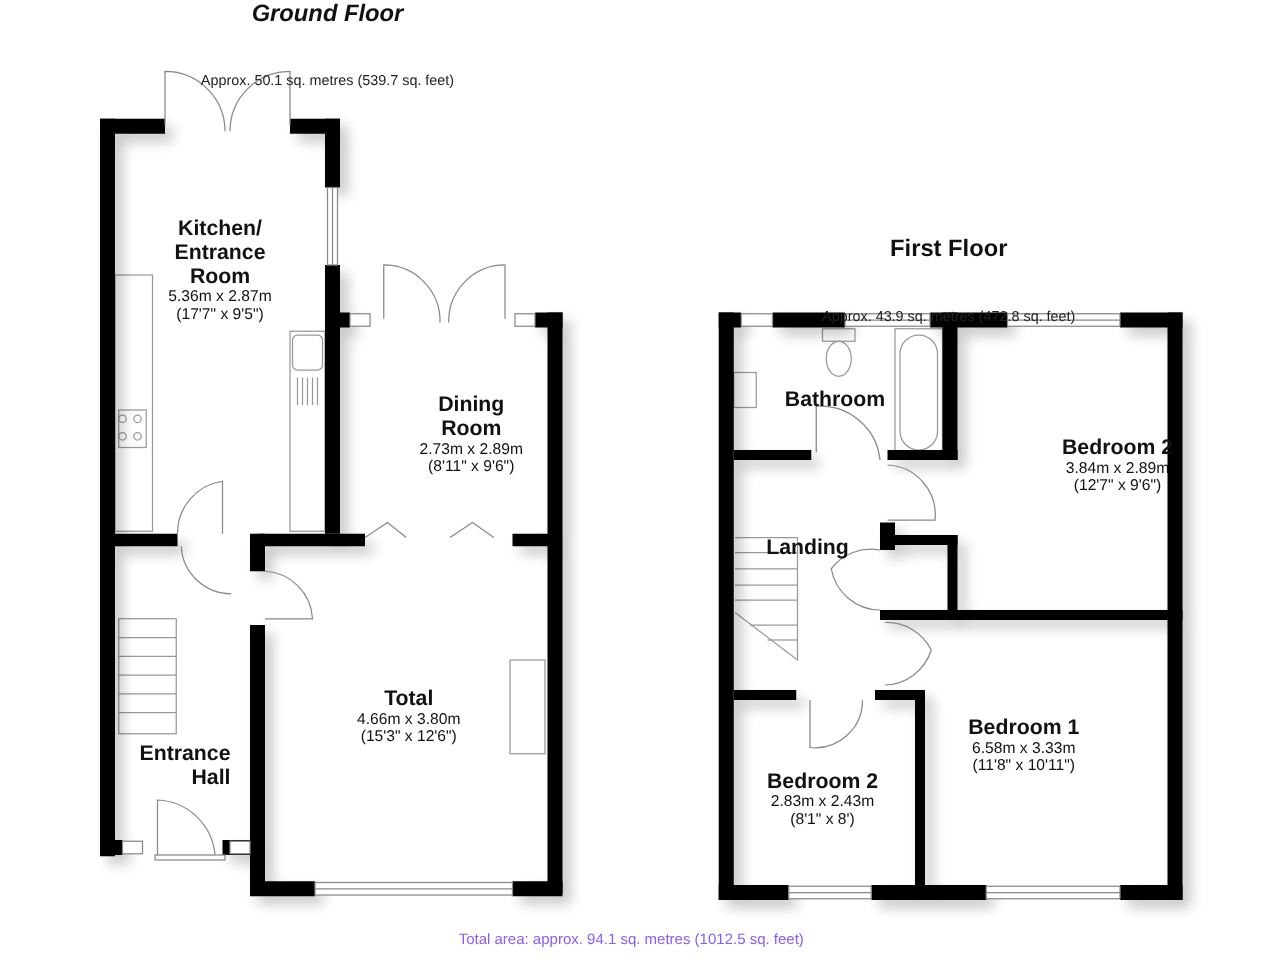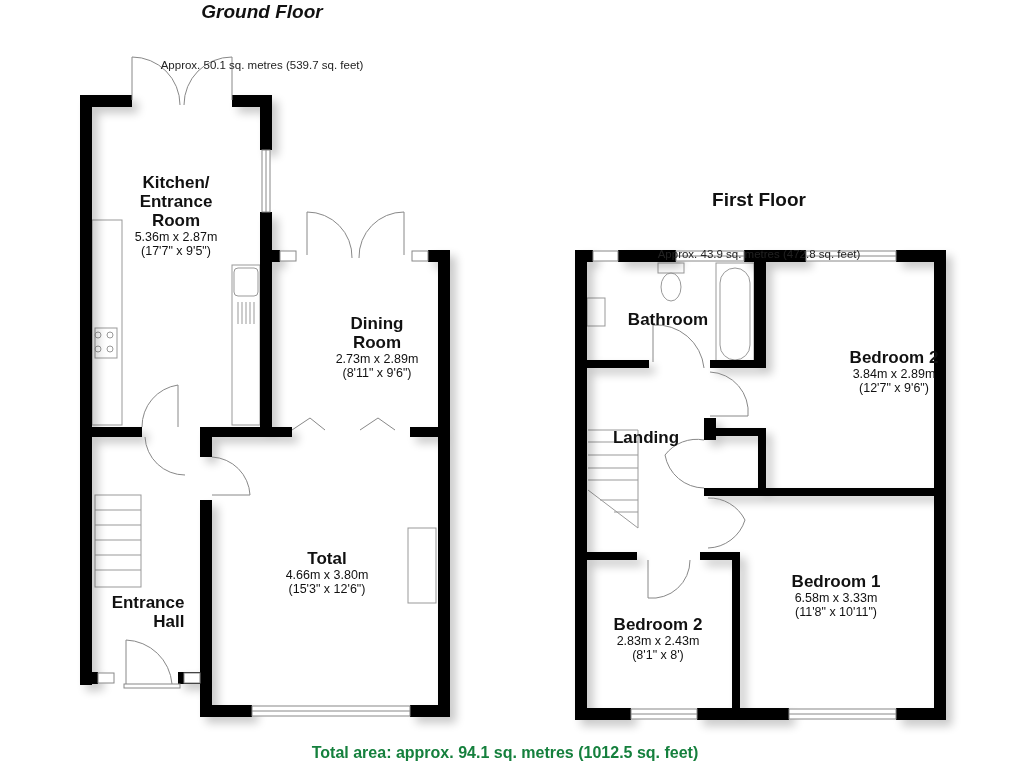--- a/index.html
+++ b/index.html
@@ -3,21 +3,21 @@
 <meta charset="utf-8">
 <style>
   html, body { margin:0; padding:0; background:#ffffff; }
   body { width:1024px; height:768px; position:relative; overflow:hidden; font-family:"Liberation Sans", sans-serif; color:#111; }
   #plan { position:absolute; left:0; top:0; width:1024px; height:768px; }
   .floor-title { position:absolute; font-weight:bold; font-size:19px; text-align:center; white-space:nowrap; transform:translateX(-50%); }
   .floor-sub { position:absolute; font-size:11.5px; text-align:right; white-space:nowrap; transform:translateX(-50%); color:#222;margin-top:36px; }
   .room { position:absolute; text-align:center; transform:translateX(-50%); white-space:nowrap; line-height:1.12; }
   .room .name { font-weight:bold; font-size:17px; display:block; }
   .room .metric, .room .imperial { font-size:12.5px; display:block; }
-  .total { position:absolute; left:505px; top:744px; transform:translateX(-50%); font-size:16px; white-space:nowrap; color:#15803d;font-weight:bold; }
+  .total { position:absolute; left:505px; top:744px; transform:translateX(-50%); font-size:12px; white-space:nowrap; color:#8b5cf6; }
 </style>
 </head>
 <body>
 
 <svg id="plan" viewBox="0 0 1024 768" xmlns="http://www.w3.org/2000/svg">
   <defs>
     <filter id="shadow" x="-10%" y="-10%" width="130%" height="130%">
       <feGaussianBlur in="SourceAlpha" stdDeviation="5"></feGaussianBlur>
       <feOffset dx="6" dy="6" result="b"></feOffset>
       <feComponentTransfer>
@@ -216,21 +216,21 @@
 <div class="room" style="left:646px; top:388px;margin-top:40px;">
   <span class="name">Landing</span>
 </div>
 
 <div class="room" style="left:850px; top:348px;margin-left:44px;">
   <span class="name">Bedroom 2</span>
   <span class="metric">3.84m x 2.89m</span>
   <span class="imperial">(12'7" x 9'6")</span>
 </div>
 
-<div class="room" style="left:836px; top:572px;">
+<div class="room" style="left:819px; top:572px;">
   <span class="name">Bedroom 1</span>
   <span class="metric">6.58m x 3.33m</span>
   <span class="imperial">(11'8" x 10'11")</span>
 </div>
 
 <div class="room" style="left:658px; top:615px;">
   <span class="name">Bedroom 2</span>
   <span class="metric">2.83m x 2.43m</span>
   <span class="imperial">(8'1" x 8')</span>
 </div>

